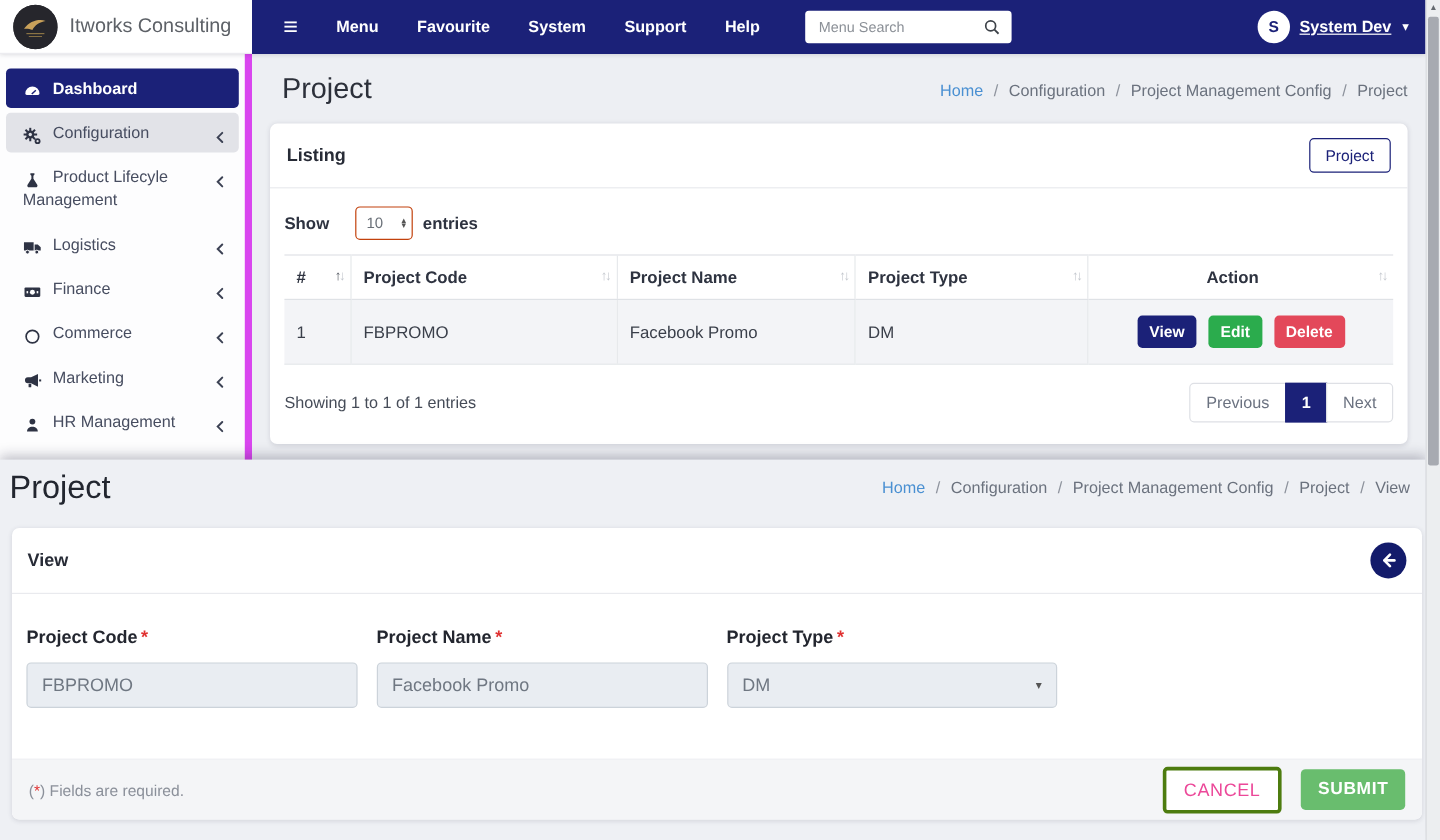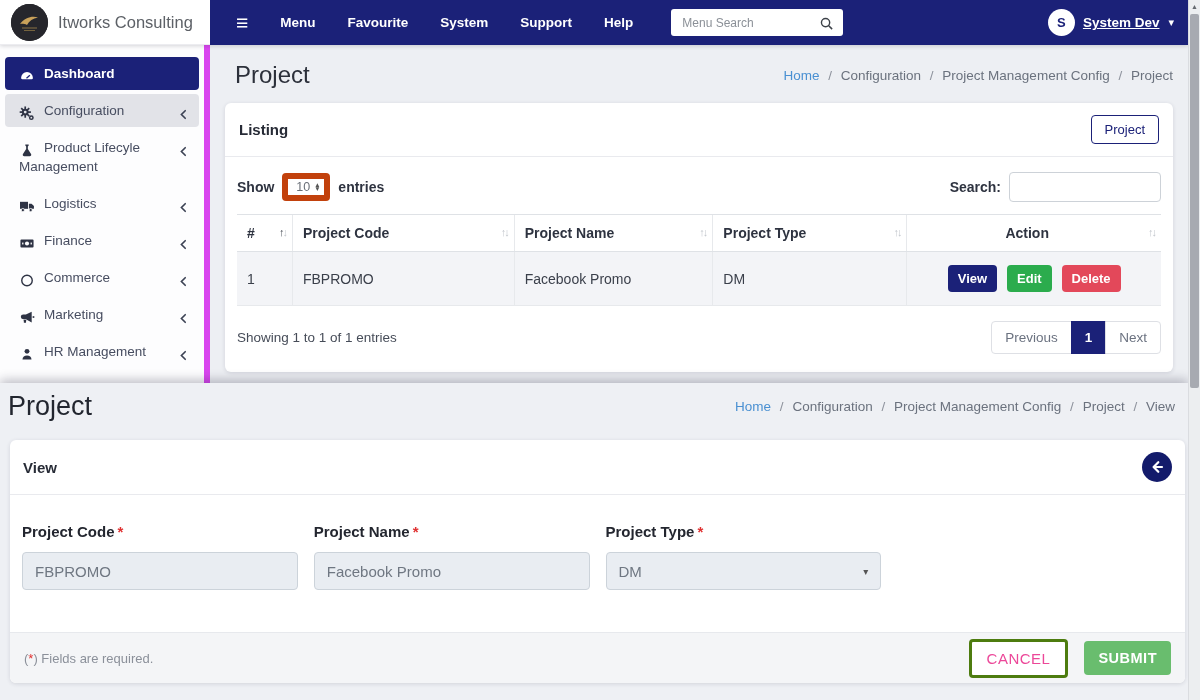--- a/index.html
+++ b/index.html
@@ -55,23 +55,23 @@
   .card { background:#fff; border-radius:6px; box-shadow:0 1px 4px rgba(40,40,70,.14); }
   .listing-card { margin:0 15px; }
   .card-header { display:flex; align-items:center; justify-content:space-between;
                  padding:12px 14px; border-bottom:1px solid #e9eaee; }
   .card-title { font-size:15px; font-weight:700; color:#272b36; }
   .btn-outline { background:#fff; border:1px solid #1b2178; color:#1b2178; border-radius:4px;
                  font-size:13px; padding:6px 13px; cursor:pointer; font-family:inherit; }
 
   .controls { display:flex; align-items:center; justify-content:space-between; padding:15px 12px 12px; }
   .show-group { display:flex; align-items:center; gap:8px; font-size:14px; font-weight:700; color:#2e3340; }
-  .pagesize { width:48px; height:28px; border:6px solid #c2410c; border-radius:4px; background:#fff;
+  .pagesize { width:48px; height:28px; border:1px solid #c2410c; border-radius:4px; background:#fff;
               display:flex; align-items:center; justify-content:space-between; padding:0 5px 0 8px;
-              font-size:12.5px; font-weight:400; color:#6a7078; cursor:pointer; }
+              font-size:12.5px; font-weight:400; color:#6a7078; cursor:pointer;margin-left:14px; }
   .spin { display:flex; flex-direction:column; line-height:4.5px; font-size:7.5px; color:#555; }
   .search-group { display:flex; align-items:center; gap:8px; font-size:14px; font-weight:700; color:#2e3340; }
   .search-group input { width:152px; height:30px; border:1px solid #cdd2d8; border-radius:4px;
                         outline:none; padding:0 8px; font-size:13px; font-family:inherit; color:#333; }
 
   table.listing { width:calc(100% - 24px); margin:0 12px; border-collapse:collapse; }
   .listing th { border-top:1px solid #dfe2e6; border-bottom:1px solid #dfe2e6; font-size:14px;
                 color:#2e3340; text-align:left; padding:10px 24px 10px 10px; position:relative; cursor:pointer; }
   .listing th.c-action { text-align:center; }
   .listing th + th, .listing td + td { border-left:1px solid #e7e9ec; }
@@ -306,24 +306,20 @@
       <div class="show-group">
         <span>Show</span>
         <span class="pagesize">
           <span>10</span>
           <span class="spin">
             <span>▴</span>
               <span>▾</span>
           </span>
         </span>
         <span>entries</span>
-      </div>
-      <div class="search-group">
-        <span>Search:</span>
-        <input type="text" value="" style="">
       </div>
     </div>
 
     <table class="listing">
       <colgroup>
           <col style="width:6%">
           <col style="width:24%">
           <col style="width:21.5%">
           <col style="width:21%">
           <col style="width:27.5%">

